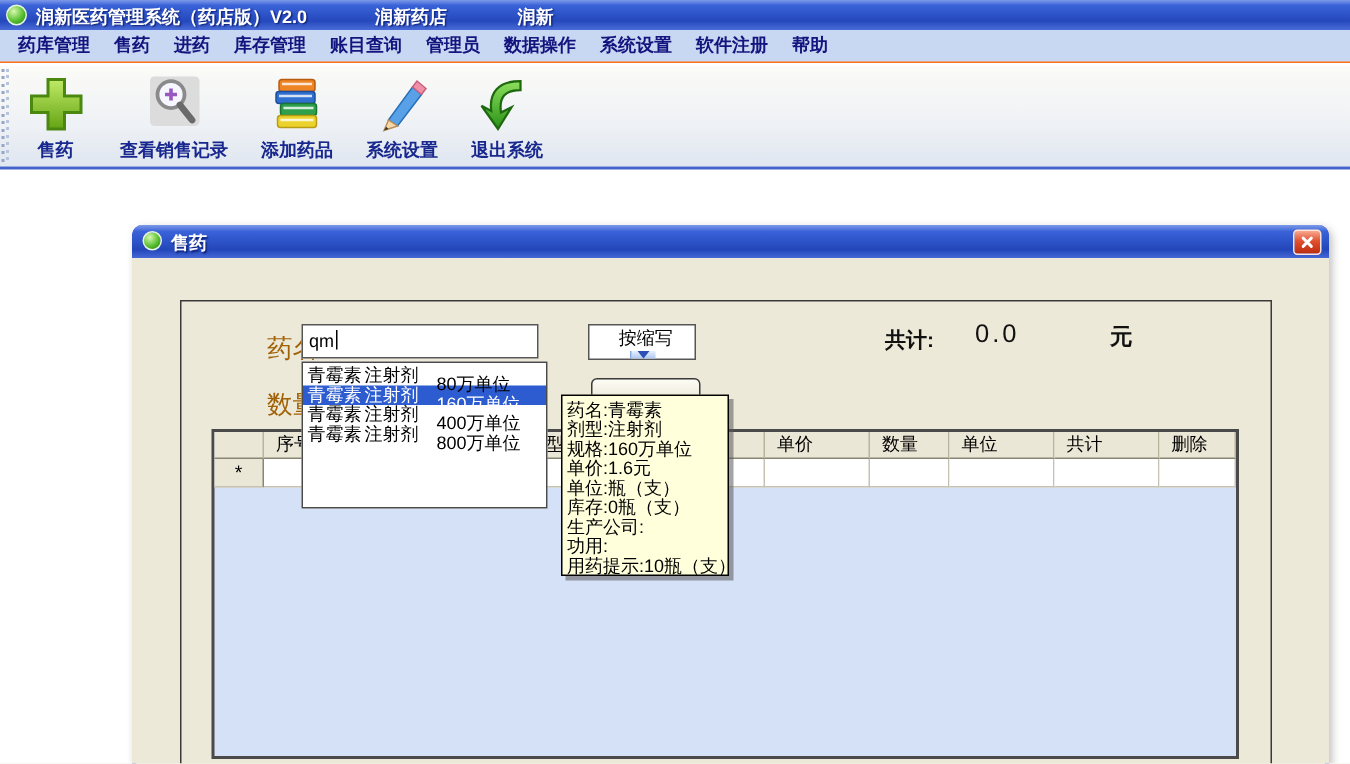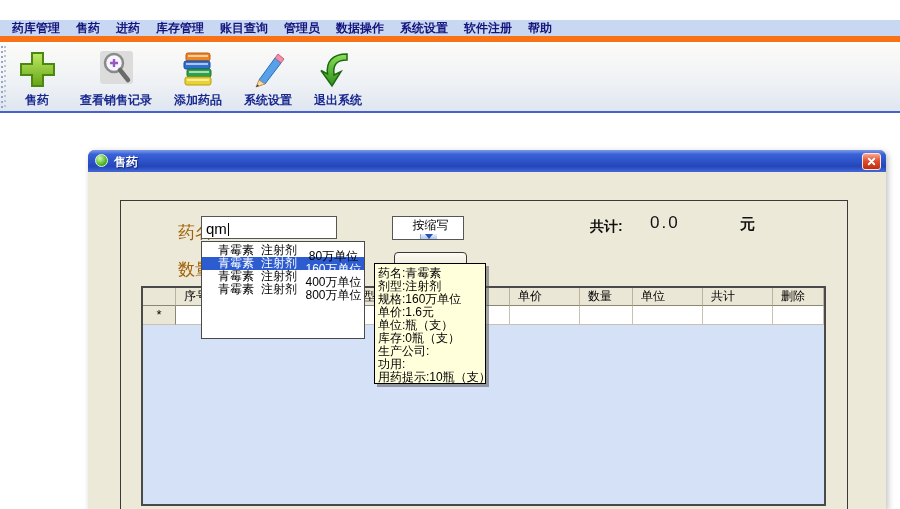--- a/index.html
+++ b/index.html
@@ -12,21 +12,21 @@
     background:linear-gradient(180deg,#7d9ae8 0%,#3a62d8 18%,#2548bc 70%,#4a6cd8 100%);
     color:#fff; font-size:12px; font-weight:bold; }
   #titlebar span.cap { position:absolute; top:3px; white-space:nowrap; text-shadow:1px 1px 1px #10247a; }
   .orb { position:absolute; width:14px; height:14px; border-radius:50%;
     background:radial-gradient(circle at 35% 30%, #d8f8b0, #58c030 55%, #1e7a10);
     border:1px solid #e6f6e0; }
   #app-orb { left:4px; top:3px; }
 
   
   #menubar { position:absolute; left:0; top:20px; width:900px; height:22px;
-    background:#c9d8f2; border-bottom:6px solid #f97316;
+    background:#c9d8f2; border-bottom:1px solid #f97316;
     display:flex; align-items:center; padding-left:12px; gap:16px; }
   .menu-item { font-size:12px; font-weight:bold; color:#14147e; white-space:nowrap; cursor:default; }
 
   
   #toolbar { position:absolute; left:0; top:43px; width:900px; height:70px;
     background:linear-gradient(180deg,#fbfbf7 0%,#eef1f5 60%,#dfe6f0 100%);
     border-top:1px solid #ffffff; border-bottom:2px solid #4464cc; }
   .gripper { position:absolute; left:1px; top:2px; width:5px; height:64px;
     background:repeating-linear-gradient(180deg,#96a6c8 0 2px, transparent 2px 5px),
                repeating-linear-gradient(180deg, transparent 0 2px, #b8c4dc 2px 4px, transparent 4px 5px);
@@ -53,22 +53,22 @@
   .closebtn svg { width:11px; height:11px; }
 
   .dlg-body { position:absolute; left:-3px; top:22px; width:798px; height:338px; background:#ece9d8; }
 
   
   .groupbox { position:absolute; left:32px; top:28px; width:728px; height:320px;
     border:1px solid #3a3a3a; background:#ece9d8; }
 
   .lbl { position:absolute; font-size:17px; color:#a16207; white-space:nowrap;margin-left:38px; }
 
-  .txtinput { position:absolute; left:80px; top:15px; width:136px; height:23px;
-    background:#fff; border:1px solid #565656; font-size:15px; padding:3px 2px 0 4px; color:#000; }
+  .txtinput { position:absolute; left:80px; top:15px; width:158px; height:23px;
+    background:#fff; border:1px solid #565656; font-size:12px; padding:3px 2px 0 4px; color:#000; }
   .caret { display:inline-block; width:1px; height:13px; background:#000; vertical-align:-2px; margin-left:1px; }
 
   .combo { position:absolute; left:271px; top:15px; width:72px; height:24px;
     background:#fff; border:1px solid #565656; font-size:12px; display:flex; align-items:center;flex-direction:column; }
   .combo .cb-text { padding-left:5px; flex:1; }
   .combo .cb-btn { width:17px; height:100%; border-left:1px solid #88a8e0;
     background:linear-gradient(180deg,#e8f0fc,#b0c8f0); display:flex; align-items:center; justify-content:center; }
   .cb-arrow { width:0; height:0; border-left:4px solid transparent; border-right:4px solid transparent; border-top:5px solid #2a50b8; }
 
   .total-label { position:absolute; left:469px; top:17px; font-size:14px; font-weight:bold; color:#111; }
@@ -85,40 +85,46 @@
   .grid-row { display:flex; height:19px; }
   .gr-cell { background:#fff; border-right:1px solid #c5c2b2; border-bottom:1px solid #c5c2b2;
     font-size:12px; overflow:hidden; }
   .gr-cell.rowhdr { background:#ebe7d6; border-right:1px solid #8a8674; color:#000;
     text-align:center; line-height:17px; font-size:13px; }
 
   
   .listbox { position:absolute; left:80px; top:40px; width:164px; height:98px;
     background:#fff; border:1px solid #4a4a4a; z-index:6; padding-top:2px; }
   .sg-row { display:flex; height:13px; line-height:13px; font-size:12px; color:#000;
-    padding-left:15px; white-space:nowrap; cursor:default;text-align:center; }
+    padding-left:3px; white-space:nowrap; cursor:default; }
   .sg-row .c1 { width:38px; } .sg-row .c2 { width:48px; } .sg-row .c3 { flex:1;margin-top:6px; }
   .sg-row.sel { background:#2c5cd0; color:#fff; }
 
   
   .hidden-btn { position:absolute; left:273px; top:51px; width:73px; height:20px;
     border:1px solid #3a3a3a; border-radius:4px 4px 0 0; z-index:5;
     background:linear-gradient(180deg,#fdfcf5,#e6e2cf); }
 
   
   .tooltip { position:absolute; left:253px; top:62px; width:112px; height:121px;
     background:#ffffdc; border:1px solid #000; z-index:7;
     box-shadow:3px 3px 0 rgba(90,90,90,.55); padding:3px 0 0 3px; }
   .tt-line { font-size:12px; line-height:13px; color:#000; white-space:nowrap; }
 </style>
 </head>
 <body>
 
 <div id="app">
 
+  <div id="titlebar">
+    <span class="orb" id="app-orb"></span>
+    <span class="cap" style="left:24px">润新医药管理系统（药店版）V2.0</span>
+    <span class="cap" style="left:250px">润新药店</span>
+    <span class="cap" style="left:345px">润新</span>
+  </div>
 
   <div id="menubar">
       <span class="menu-item">药库管理</span>
       <span class="menu-item">售药</span>
       <span class="menu-item">进药</span>
       <span class="menu-item">库存管理</span>
       <span class="menu-item">账目查询</span>
       <span class="menu-item">管理员</span>
       <span class="menu-item">数据操作</span>
       <span class="menu-item">系统设置</span>

